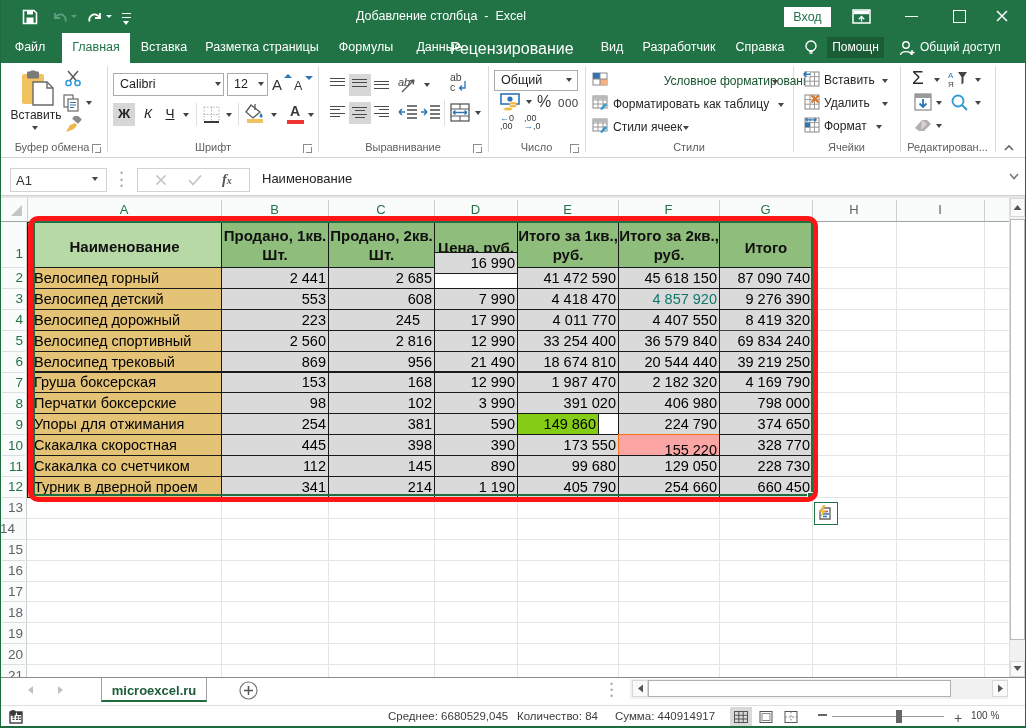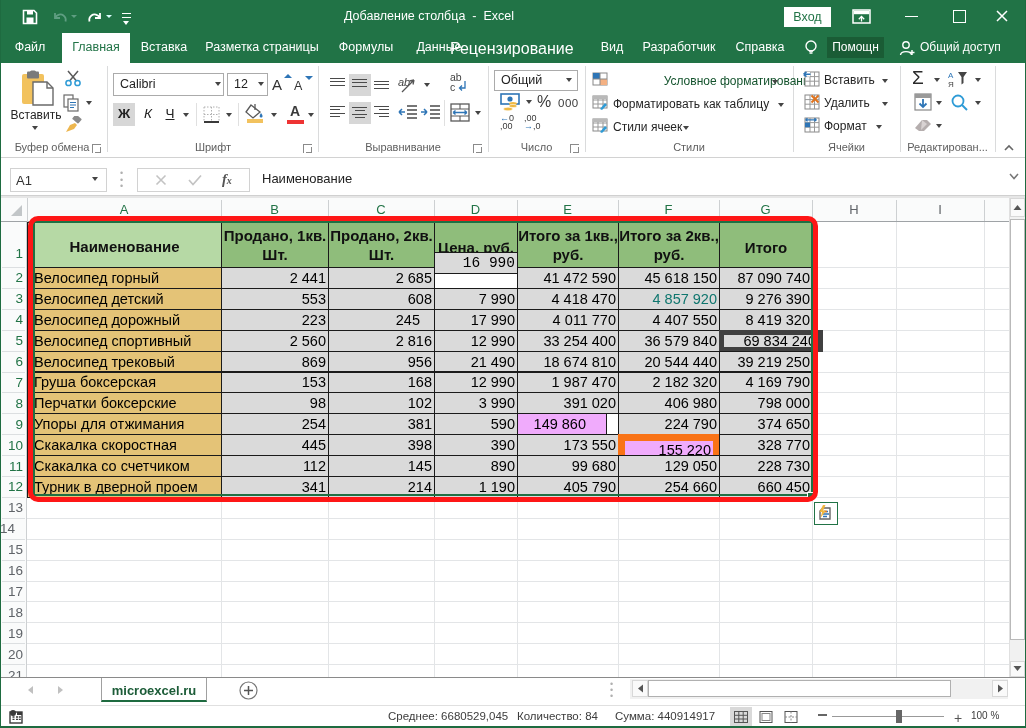--- a/index.html
+++ b/index.html
@@ -23,21 +23,21 @@
 </svg>
 <div class="ab" style="left:71px;top:15px;width:0px;height:0px;border-left:3px solid transparent;border-right:3px solid transparent;border-top:3.5px solid #5f9e82;"></div>
 <svg class="ab" style="left:86px;top:11px;width:17px;height:13px;" viewBox="0 0 17 13">
 <path d="M14 2 L14 7 L9 7" fill="none" stroke="#fff" stroke-width="1.8"></path>
 <path d="M14 6.5 C12 3.5 8 2.5 5.5 4.5 C3.5 6 3 8.5 3.5 10.5" fill="none" stroke="#fff" stroke-width="1.8"></path>
 </svg>
 <div class="ab" style="left:106px;top:15px;width:0px;height:0px;border-left:3px solid transparent;border-right:3px solid transparent;border-top:3.5px solid #dff;"></div>
 <div class="ab" style="left:122px;top:13px;width:9px;height:0px;border-top:1.6px solid #fff;"></div>
 <div class="ab" style="left:122px;top:17px;width:9px;height:0px;border-top:1.6px solid #fff;"></div>
 <div class="ab" style="left:123px;top:21px;width:0px;height:0px;border-left:3.5px solid transparent;border-right:3.5px solid transparent;border-top:4px solid #fff;"></div>
-<div class="ct" style="left:0px;top:9px;width:858px;height:16px;text-align:center;color:#fff;font-size:12.5px;">Добавление столбца &nbsp;-&nbsp; Excel</div>
+<div class="ct" style="left:12px;top:9px;width:858px;height:16px;text-align:center;color:#fff;font-size:12.5px;">Добавление столбца &nbsp;-&nbsp; Excel</div>
 <div class="ab" style="left:784px;top:7px;width:47px;height:20px;background:#fff;color:#217346;font-size:12.5px;text-align:center;line-height:20px;">Вход</div>
 <svg class="ab" style="left:852px;top:9px;width:19px;height:15px;" viewBox="0 0 19 15">
 <rect x="1" y="1" width="17" height="13" fill="none" stroke="#fff" stroke-width="1.5"></rect>
 <rect x="1.8" y="1.8" width="15.4" height="3.4" fill="#fff"></rect>
 <path d="M9.5 12.5 V8 M6.8 10.2 L9.5 7.4 L12.2 10.2" stroke="#fff" stroke-width="1.3" fill="none"></path>
 </svg>
 <div class="ab" style="left:905px;top:16px;width:13px;height:0px;border-top:1.6px solid #fff;"></div>
 <div class="ab" style="left:953px;top:10px;width:13px;height:13px;border:1.4px solid #fff;"></div>
 <svg class="ab" style="left:995px;top:9px;width:14px;height:14px;" viewBox="0 0 14 14">
 <path d="M2 2 L12 12 M12 2 L2 12" stroke="#fff" stroke-width="1.5"></path>
@@ -392,21 +392,21 @@
 <div class="ab" style="left:27px;top:222px;width:195px;height:46px;padding-top:2px;background:#b6d9a5;border:1px solid #1a1a1a;font-weight:bold;font-size:15px;color:#111;display:flex;align-items:center;justify-content:center;text-align:center;line-height:19px;">Наименование</div>
 <div class="ab" style="left:221px;top:222px;width:108px;height:46px;background:#8fbd7b;border:1px solid #1a1a1a;font-weight:bold;font-size:15px;color:#111;display:flex;align-items:center;justify-content:center;text-align:center;line-height:19px;">Продано, 1кв.<br>Шт.</div>
 <div class="ab" style="left:328px;top:222px;width:107px;height:46px;background:#8fbd7b;border:1px solid #1a1a1a;font-weight:bold;font-size:15px;color:#111;display:flex;align-items:center;justify-content:center;text-align:center;line-height:19px;">Продано, 2кв.<br>Шт.</div>
 <div class="ab" style="left:434px;top:222px;width:84px;height:46px;padding-top:5px;background:#8fbd7b;border:1px solid #1a1a1a;font-weight:bold;font-size:15px;color:#111;display:flex;align-items:center;justify-content:center;text-align:center;line-height:19px;">Цена, руб.</div>
 <div class="ab" style="left:517px;top:222px;width:102px;height:46px;background:#8fbd7b;border:1px solid #1a1a1a;font-weight:bold;font-size:15px;color:#111;display:flex;align-items:center;justify-content:center;text-align:center;line-height:19px;">Итого за 1кв.,<br>руб.</div>
 <div class="ab" style="left:618px;top:222px;width:102px;height:46px;background:#8fbd7b;border:1px solid #1a1a1a;font-weight:bold;font-size:15px;color:#111;display:flex;align-items:center;justify-content:center;text-align:center;line-height:19px;">Итого за 2кв.,<br>руб.</div>
 <div class="ab" style="left:719px;top:222px;width:94px;height:46px;padding-top:5px;background:#8fbd7b;border:1px solid #1a1a1a;font-weight:bold;font-size:15px;color:#111;display:flex;align-items:center;justify-content:center;text-align:center;line-height:19px;">Итого</div>
 <div class="ab" style="left:27px;top:267px;width:195px;height:21.899999999999977px;background:#e4c377;border:1px solid #1a1a1a;font-size:14.5px;color:#000;display:flex;align-items:center;justify-content:flex-start;padding-left:6px;white-space:nowrap;">Велосипед горный</div>
 <div class="ab" style="left:221px;top:267px;width:108px;height:21.899999999999977px;background:#dadada;border:1px solid #1a1a1a;font-size:14.5px;color:#000;display:flex;align-items:center;justify-content:flex-end;padding-right:2px;white-space:nowrap;">2 441</div>
 <div class="ab" style="left:328px;top:267px;width:107px;height:21.899999999999977px;background:#dadada;border:1px solid #1a1a1a;font-size:14.5px;color:#000;display:flex;align-items:center;justify-content:flex-end;padding-right:2px;white-space:nowrap;">2 685</div>
-<div class="ab" style="left:434px;top:252px;width:84px;height:21.899999999999977px;background:#dadada;border:1px solid #1a1a1a;font-size:14.5px;color:#000;display:flex;align-items:center;justify-content:flex-end;padding-right:2px;white-space:nowrap;font-family:Liberation Mono, monospace;">16 990</div>
+<div class="ab" style="left:434px;top:252px;width:84px;height:21.899999999999977px;background:#dadada;border:1px solid #1a1a1a;font-size:14.5px;color:#000;display:flex;align-items:center;justify-content:flex-end;padding-right:2px;white-space:nowrap;">16 990</div>
 <div class="ab" style="left:517px;top:267px;width:102px;height:21.899999999999977px;background:#dadada;border:1px solid #1a1a1a;font-size:14.5px;color:#000;display:flex;align-items:center;justify-content:flex-end;padding-right:2px;white-space:nowrap;">41 472 590</div>
 <div class="ab" style="left:618px;top:267px;width:102px;height:21.899999999999977px;background:#dadada;border:1px solid #1a1a1a;font-size:14.5px;color:#000;display:flex;align-items:center;justify-content:flex-end;padding-right:2px;white-space:nowrap;">45 618 150</div>
 <div class="ab" style="left:719px;top:267px;width:94px;height:21.899999999999977px;background:#dadada;border:1px solid #1a1a1a;font-size:14.5px;color:#000;display:flex;align-items:center;justify-content:flex-end;padding-right:2px;white-space:nowrap;">87 090 740</div>
 <div class="ab" style="left:27px;top:287.9px;width:195px;height:21.899999999999977px;background:#e4c377;border:1px solid #1a1a1a;font-size:14.5px;color:#000;display:flex;align-items:center;justify-content:flex-start;padding-left:6px;white-space:nowrap;">Велосипед детский</div>
 <div class="ab" style="left:221px;top:287.9px;width:108px;height:21.899999999999977px;background:#dadada;border:1px solid #1a1a1a;font-size:14.5px;color:#000;display:flex;align-items:center;justify-content:flex-end;padding-right:2px;white-space:nowrap;">553</div>
 <div class="ab" style="left:328px;top:287.9px;width:107px;height:21.899999999999977px;background:#dadada;border:1px solid #1a1a1a;font-size:14.5px;color:#000;display:flex;align-items:center;justify-content:flex-end;padding-right:2px;white-space:nowrap;">608</div>
 <div class="ab" style="left:434px;top:287.9px;width:84px;height:21.899999999999977px;background:#dadada;border:1px solid #1a1a1a;font-size:14.5px;color:#000;display:flex;align-items:center;justify-content:flex-end;padding-right:2px;white-space:nowrap;">7 990</div>
 <div class="ab" style="left:517px;top:287.9px;width:102px;height:21.899999999999977px;background:#dadada;border:1px solid #1a1a1a;font-size:14.5px;color:#000;display:flex;align-items:center;justify-content:flex-end;padding-right:2px;white-space:nowrap;">4 418 470</div>
 <div class="ab" style="left:618px;top:287.9px;width:102px;height:21.899999999999977px;background:#dadada;border:1px solid #1a1a1a;font-size:14.5px;color:#0f766e;display:flex;align-items:center;justify-content:flex-end;padding-right:2px;white-space:nowrap;">4 857 920</div>
 <div class="ab" style="left:719px;top:287.9px;width:94px;height:21.899999999999977px;background:#dadada;border:1px solid #1a1a1a;font-size:14.5px;color:#000;display:flex;align-items:center;justify-content:flex-end;padding-right:2px;white-space:nowrap;">9 276 390</div>
@@ -416,21 +416,21 @@
 <div class="ab" style="left:434px;top:308.79999999999995px;width:84px;height:21.899999999999977px;background:#dadada;border:1px solid #1a1a1a;font-size:14.5px;color:#000;display:flex;align-items:center;justify-content:flex-end;padding-right:2px;white-space:nowrap;">17 990</div>
 <div class="ab" style="left:517px;top:308.79999999999995px;width:102px;height:21.899999999999977px;background:#dadada;border:1px solid #1a1a1a;font-size:14.5px;color:#000;display:flex;align-items:center;justify-content:flex-end;padding-right:2px;white-space:nowrap;">4 011 770</div>
 <div class="ab" style="left:618px;top:308.79999999999995px;width:102px;height:21.899999999999977px;background:#dadada;border:1px solid #1a1a1a;font-size:14.5px;color:#000;display:flex;align-items:center;justify-content:flex-end;padding-right:2px;white-space:nowrap;">4 407 550</div>
 <div class="ab" style="left:719px;top:308.79999999999995px;width:94px;height:21.899999999999977px;background:#dadada;border:1px solid #1a1a1a;font-size:14.5px;color:#000;display:flex;align-items:center;justify-content:flex-end;padding-right:2px;white-space:nowrap;">8 419 320</div>
 <div class="ab" style="left:27px;top:329.69999999999993px;width:195px;height:21.899999999999977px;background:#e4c377;border:1px solid #1a1a1a;font-size:14.5px;color:#000;display:flex;align-items:center;justify-content:flex-start;padding-left:6px;white-space:nowrap;">Велосипед спортивный</div>
 <div class="ab" style="left:221px;top:329.69999999999993px;width:108px;height:21.899999999999977px;background:#dadada;border:1px solid #1a1a1a;font-size:14.5px;color:#000;display:flex;align-items:center;justify-content:flex-end;padding-right:2px;white-space:nowrap;">2 560</div>
 <div class="ab" style="left:328px;top:329.69999999999993px;width:107px;height:21.899999999999977px;background:#dadada;border:1px solid #1a1a1a;font-size:14.5px;color:#000;display:flex;align-items:center;justify-content:flex-end;padding-right:2px;white-space:nowrap;">2 816</div>
 <div class="ab" style="left:434px;top:329.69999999999993px;width:84px;height:21.899999999999977px;background:#dadada;border:1px solid #1a1a1a;font-size:14.5px;color:#000;display:flex;align-items:center;justify-content:flex-end;padding-right:2px;white-space:nowrap;">12 990</div>
 <div class="ab" style="left:517px;top:329.69999999999993px;width:102px;height:21.899999999999977px;background:#dadada;border:1px solid #1a1a1a;font-size:14.5px;color:#000;display:flex;align-items:center;justify-content:flex-end;padding-right:2px;white-space:nowrap;">33 254 400</div>
 <div class="ab" style="left:618px;top:329.69999999999993px;width:102px;height:21.899999999999977px;background:#dadada;border:1px solid #1a1a1a;font-size:14.5px;color:#000;display:flex;align-items:center;justify-content:flex-end;padding-right:2px;white-space:nowrap;">36 579 840</div>
-<div class="ab" style="left:719px;top:329.69999999999993px;width:104px;height:21.899999999999977px;background:#dadada;border:5px solid #404040;font-size:14.5px;color:#000;display:flex;align-items:center;justify-content:flex-end;padding-right:2px;white-space:nowrap;">69 834 240</div>
+<div class="ab" style="left:719px;top:329.69999999999993px;width:94px;height:21.899999999999977px;background:#dadada;border:1px solid #404040;font-size:14.5px;color:#000;display:flex;align-items:center;justify-content:flex-end;padding-right:2px;white-space:nowrap;">69 834 240</div>
 <div class="ab" style="left:27px;top:350.5999999999999px;width:195px;height:21.899999999999977px;background:#e4c377;border:1px solid #1a1a1a;font-size:14.5px;color:#000;display:flex;align-items:center;justify-content:flex-start;padding-left:6px;white-space:nowrap;">Велосипед трековый</div>
 <div class="ab" style="left:221px;top:350.5999999999999px;width:108px;height:21.899999999999977px;background:#dadada;border:1px solid #1a1a1a;font-size:14.5px;color:#000;display:flex;align-items:center;justify-content:flex-end;padding-right:2px;white-space:nowrap;text-align:center;">869</div>
 <div class="ab" style="left:328px;top:350.5999999999999px;width:107px;height:21.899999999999977px;background:#dadada;border:1px solid #1a1a1a;font-size:14.5px;color:#000;display:flex;align-items:center;justify-content:flex-end;padding-right:2px;white-space:nowrap;">956</div>
 <div class="ab" style="left:434px;top:350.5999999999999px;width:84px;height:21.899999999999977px;background:#dadada;border:1px solid #1a1a1a;font-size:14.5px;color:#000;display:flex;align-items:center;justify-content:flex-end;padding-right:2px;white-space:nowrap;">21 490</div>
 <div class="ab" style="left:517px;top:350.5999999999999px;width:102px;height:21.899999999999977px;background:#dadada;border:1px solid #1a1a1a;font-size:14.5px;color:#000;display:flex;align-items:center;justify-content:flex-end;padding-right:2px;white-space:nowrap;">18 674 810</div>
 <div class="ab" style="left:618px;top:350.5999999999999px;width:102px;height:21.899999999999977px;background:#dadada;border:1px solid #1a1a1a;font-size:14.5px;color:#000;display:flex;align-items:center;justify-content:flex-end;padding-right:2px;white-space:nowrap;">20 544 440</div>
 <div class="ab" style="left:719px;top:350.5999999999999px;width:94px;height:21.899999999999977px;background:#dadada;border:1px solid #1a1a1a;font-size:14.5px;color:#000;display:flex;align-items:center;justify-content:flex-end;padding-right:2px;white-space:nowrap;">39 219 250</div>
 <div class="ab" style="left:27px;top:371.4999999999999px;width:195px;height:21.899999999999977px;background:#e4c377;border:1px solid #1a1a1a;font-size:14.5px;color:#000;display:flex;align-items:center;justify-content:flex-start;padding-left:6px;white-space:nowrap;">Груша боксерская</div>
 <div class="ab" style="left:221px;top:371.4999999999999px;width:108px;height:21.899999999999977px;background:#dadada;border:1px solid #1a1a1a;font-size:14.5px;color:#000;display:flex;align-items:center;justify-content:flex-end;padding-right:2px;white-space:nowrap;">153</div>
 <div class="ab" style="left:328px;top:371.4999999999999px;width:107px;height:21.899999999999977px;background:#dadada;border:1px solid #1a1a1a;font-size:14.5px;color:#000;display:flex;align-items:center;justify-content:flex-end;padding-right:2px;white-space:nowrap;">168</div>
@@ -442,29 +442,29 @@
 <div class="ab" style="left:221px;top:392.39999999999986px;width:108px;height:21.899999999999977px;background:#dadada;border:1px solid #1a1a1a;font-size:14.5px;color:#000;display:flex;align-items:center;justify-content:flex-end;padding-right:2px;white-space:nowrap;">98</div>
 <div class="ab" style="left:328px;top:392.39999999999986px;width:107px;height:21.899999999999977px;background:#dadada;border:1px solid #1a1a1a;font-size:14.5px;color:#000;display:flex;align-items:center;justify-content:flex-end;padding-right:2px;white-space:nowrap;">102</div>
 <div class="ab" style="left:434px;top:392.39999999999986px;width:84px;height:21.899999999999977px;background:#dadada;border:1px solid #1a1a1a;font-size:14.5px;color:#000;display:flex;align-items:center;justify-content:flex-end;padding-right:2px;white-space:nowrap;">3 990</div>
 <div class="ab" style="left:517px;top:392.39999999999986px;width:102px;height:21.899999999999977px;background:#dadada;border:1px solid #1a1a1a;font-size:14.5px;color:#000;display:flex;align-items:center;justify-content:flex-end;padding-right:2px;white-space:nowrap;">391 020</div>
 <div class="ab" style="left:618px;top:392.39999999999986px;width:102px;height:21.899999999999977px;background:#dadada;border:1px solid #1a1a1a;font-size:14.5px;color:#000;display:flex;align-items:center;justify-content:flex-end;padding-right:2px;white-space:nowrap;">406 980</div>
 <div class="ab" style="left:719px;top:392.39999999999986px;width:94px;height:21.899999999999977px;background:#dadada;border:1px solid #1a1a1a;font-size:14.5px;color:#000;display:flex;align-items:center;justify-content:flex-end;padding-right:2px;white-space:nowrap;">798 000</div>
 <div class="ab" style="left:27px;top:413.29999999999984px;width:195px;height:21.899999999999977px;background:#e4c377;border:1px solid #1a1a1a;font-size:14.5px;color:#000;display:flex;align-items:center;justify-content:flex-start;padding-left:6px;white-space:nowrap;">Упоры для отжимания</div>
 <div class="ab" style="left:221px;top:413.29999999999984px;width:108px;height:21.899999999999977px;background:#dadada;border:1px solid #1a1a1a;font-size:14.5px;color:#000;display:flex;align-items:center;justify-content:flex-end;padding-right:2px;white-space:nowrap;">254</div>
 <div class="ab" style="left:328px;top:413.29999999999984px;width:107px;height:21.899999999999977px;background:#dadada;border:1px solid #1a1a1a;font-size:14.5px;color:#000;display:flex;align-items:center;justify-content:flex-end;padding-right:2px;white-space:nowrap;">381</div>
 <div class="ab" style="left:434px;top:413.29999999999984px;width:84px;height:21.899999999999977px;background:#dadada;border:1px solid #1a1a1a;font-size:14.5px;color:#000;display:flex;align-items:center;justify-content:flex-end;padding-right:2px;white-space:nowrap;">590</div>
-<div class="ab" style="left:517px;top:413.29999999999984px;width:90px;height:21.899999999999977px;background:#f0abfc;border:1px solid #1a1a1a;font-size:14.5px;color:#000;display:flex;align-items:center;justify-content:flex-end;padding-right:20px;white-space:nowrap;">149 860</div>
+<div class="ab" style="left:517px;top:413.29999999999984px;width:82px;height:21.899999999999977px;background:#84cc16;border:1px solid #1a1a1a;font-size:14.5px;color:#000;display:flex;align-items:center;justify-content:flex-end;padding-right:2px;white-space:nowrap;">149 860</div>
 <div class="ab" style="left:618px;top:413.29999999999984px;width:102px;height:21.899999999999977px;background:#dadada;border:1px solid #1a1a1a;font-size:14.5px;color:#000;display:flex;align-items:center;justify-content:flex-end;padding-right:2px;white-space:nowrap;">224 790</div>
 <div class="ab" style="left:719px;top:413.29999999999984px;width:94px;height:21.899999999999977px;background:#dadada;border:1px solid #1a1a1a;font-size:14.5px;color:#000;display:flex;align-items:center;justify-content:flex-end;padding-right:2px;white-space:nowrap;">374 650</div>
 <div class="ab" style="left:27px;top:434.1999999999998px;width:195px;height:21.899999999999977px;background:#e4c377;border:1px solid #1a1a1a;font-size:14.5px;color:#000;display:flex;align-items:center;justify-content:flex-start;padding-left:6px;white-space:nowrap;">Скакалка скоростная</div>
 <div class="ab" style="left:221px;top:434.1999999999998px;width:108px;height:21.899999999999977px;background:#dadada;border:1px solid #1a1a1a;font-size:14.5px;color:#000;display:flex;align-items:center;justify-content:flex-end;padding-right:2px;white-space:nowrap;">445</div>
 <div class="ab" style="left:328px;top:434.1999999999998px;width:107px;height:21.899999999999977px;background:#dadada;border:1px solid #1a1a1a;font-size:14.5px;color:#000;display:flex;align-items:center;justify-content:flex-end;padding-right:2px;white-space:nowrap;">398</div>
 <div class="ab" style="left:434px;top:434.1999999999998px;width:84px;height:21.899999999999977px;background:#dadada;border:1px solid #1a1a1a;font-size:14.5px;color:#000;display:flex;align-items:center;justify-content:flex-end;padding-right:2px;white-space:nowrap;">390</div>
 <div class="ab" style="left:517px;top:434.1999999999998px;width:102px;height:21.899999999999977px;background:#dadada;border:1px solid #1a1a1a;font-size:14.5px;color:#000;display:flex;align-items:center;justify-content:flex-end;padding-right:2px;white-space:nowrap;">173 550</div>
-<div class="ab" style="left:618px;top:434.1999999999998px;width:102px;height:31px;background:#f0abfc;border:7px solid #f97316;font-size:14.5px;color:#000;display:flex;align-items:center;justify-content:flex-end;padding-right:2px;white-space:nowrap;">155 220</div>
+<div class="ab" style="left:618px;top:434.1999999999998px;width:102px;height:31px;background:#fca5a5;border:1px solid #f97316;font-size:14.5px;color:#000;display:flex;align-items:center;justify-content:flex-end;padding-right:2px;white-space:nowrap;">155 220</div>
 <div class="ab" style="left:719px;top:434.1999999999998px;width:94px;height:21.899999999999977px;background:#dadada;border:1px solid #1a1a1a;font-size:14.5px;color:#000;display:flex;align-items:center;justify-content:flex-end;padding-right:2px;white-space:nowrap;">328 770</div>
 <div class="ab" style="left:27px;top:455.0999999999998px;width:195px;height:21.899999999999977px;background:#e4c377;border:1px solid #1a1a1a;font-size:14.5px;color:#000;display:flex;align-items:center;justify-content:flex-start;padding-left:6px;white-space:nowrap;">Скакалка со счетчиком</div>
 <div class="ab" style="left:221px;top:455.0999999999998px;width:108px;height:21.899999999999977px;background:#dadada;border:1px solid #1a1a1a;font-size:14.5px;color:#000;display:flex;align-items:center;justify-content:flex-end;padding-right:2px;white-space:nowrap;">112</div>
 <div class="ab" style="left:328px;top:455.0999999999998px;width:107px;height:21.899999999999977px;background:#dadada;border:1px solid #1a1a1a;font-size:14.5px;color:#000;display:flex;align-items:center;justify-content:flex-end;padding-right:2px;white-space:nowrap;">145</div>
 <div class="ab" style="left:434px;top:455.0999999999998px;width:84px;height:21.899999999999977px;background:#dadada;border:1px solid #1a1a1a;font-size:14.5px;color:#000;display:flex;align-items:center;justify-content:flex-end;padding-right:2px;white-space:nowrap;">890</div>
 <div class="ab" style="left:517px;top:455.0999999999998px;width:102px;height:21.899999999999977px;background:#dadada;border:1px solid #1a1a1a;font-size:14.5px;color:#000;display:flex;align-items:center;justify-content:flex-end;padding-right:2px;white-space:nowrap;">99 680</div>
 <div class="ab" style="left:618px;top:455.0999999999998px;width:102px;height:21.899999999999977px;background:#dadada;border:1px solid #1a1a1a;font-size:14.5px;color:#000;display:flex;align-items:center;justify-content:flex-end;padding-right:2px;white-space:nowrap;">129 050</div>
 <div class="ab" style="left:719px;top:455.0999999999998px;width:94px;height:21.899999999999977px;background:#dadada;border:1px solid #1a1a1a;font-size:14.5px;color:#000;display:flex;align-items:center;justify-content:flex-end;padding-right:2px;white-space:nowrap;">228 730</div>
 <div class="ab" style="left:27px;top:475.9999999999998px;width:195px;height:21.899999999999977px;background:#e4c377;border:1px solid #1a1a1a;font-size:14.5px;color:#000;display:flex;align-items:center;justify-content:flex-start;padding-left:6px;white-space:nowrap;">Турник в дверной проем</div>
 <div class="ab" style="left:221px;top:475.9999999999998px;width:108px;height:21.899999999999977px;background:#dadada;border:1px solid #1a1a1a;font-size:14.5px;color:#000;display:flex;align-items:center;justify-content:flex-end;padding-right:2px;white-space:nowrap;">341</div>

